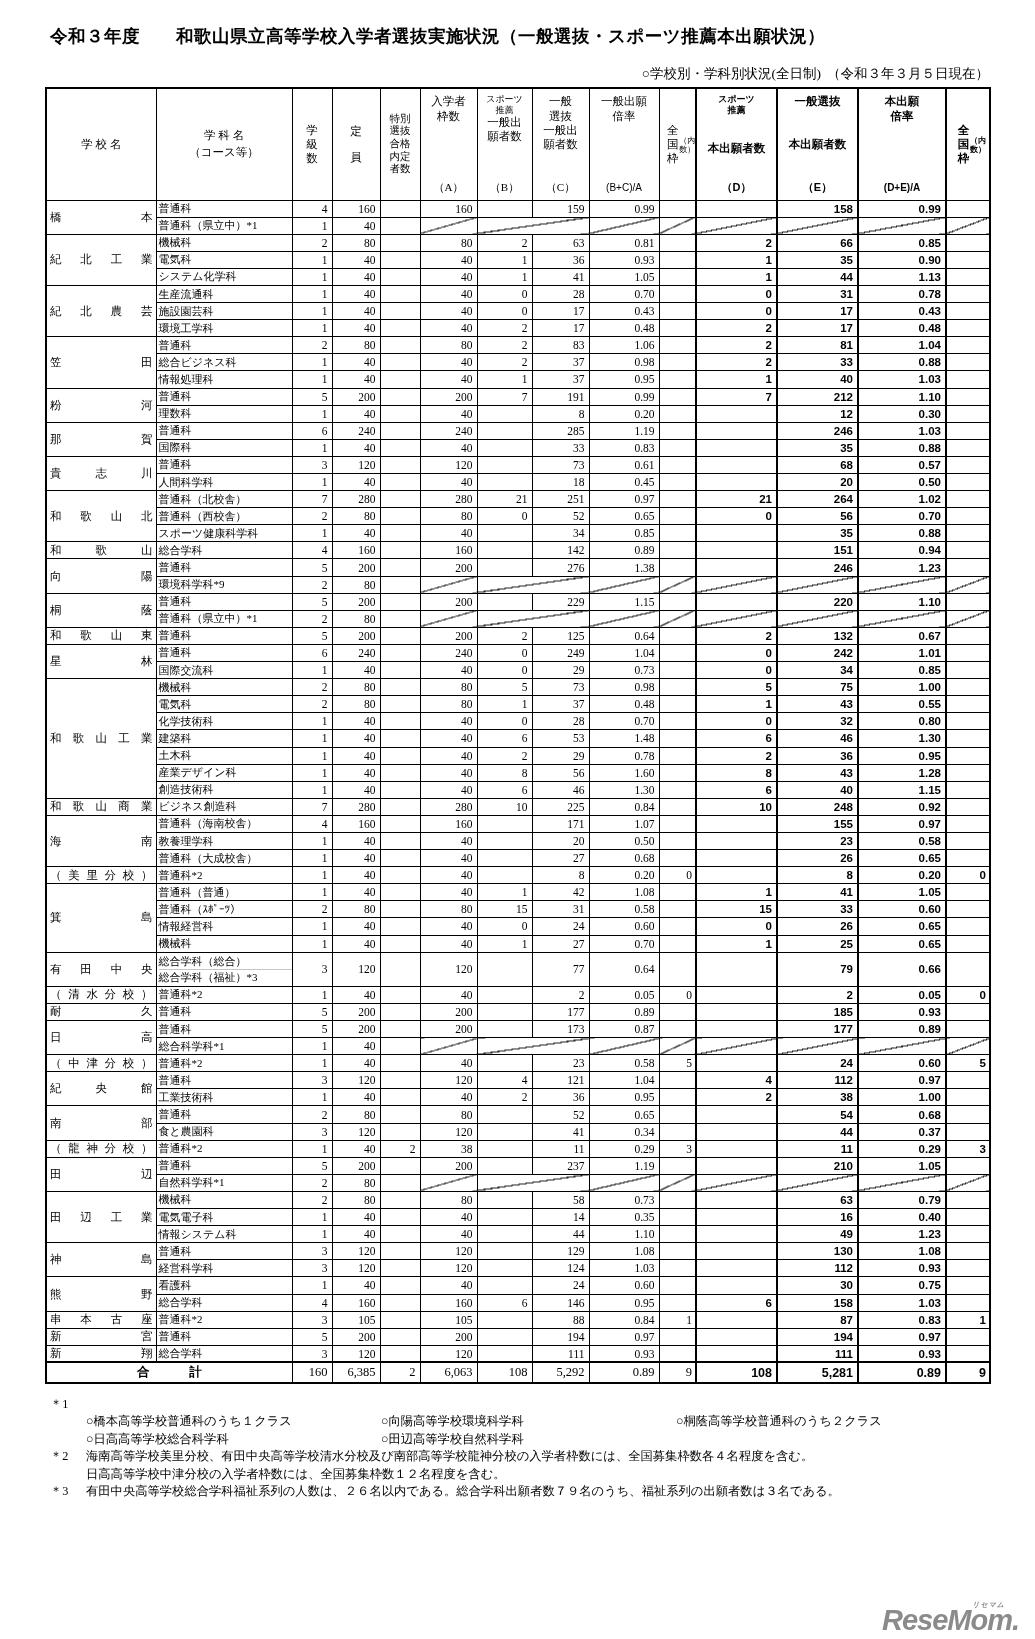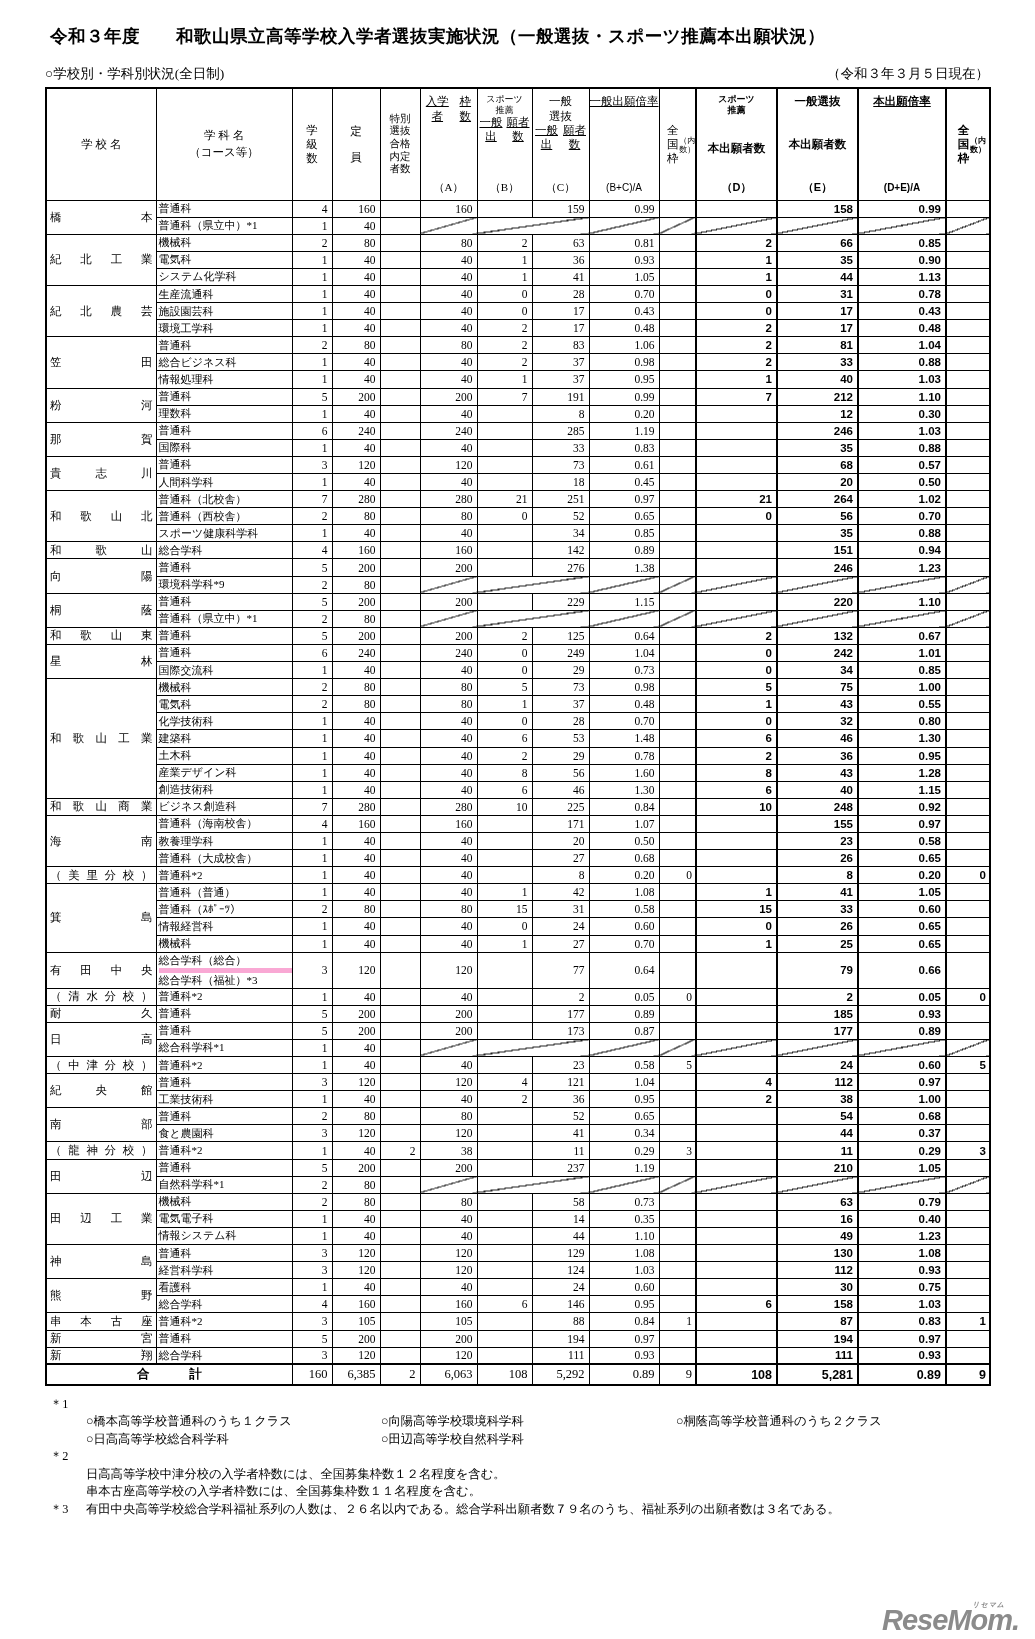--- a/index.html
+++ b/index.html
@@ -2,52 +2,52 @@
 <html lang="ja"><head>
 <meta charset="utf-8">
 <style>
   html,body{margin:0;padding:0;background:#fff;}
   .page{position:relative;width:1035px;height:1639px;background:#fff;overflow:hidden;
         font-family:"Liberation Serif","DejaVu Serif",serif;color:#000;margin-top:12px;}
   .title{position:absolute;left:50px;top:12px;
          font-family:"Liberation Sans","DejaVu Sans",sans-serif;
          font-weight:bold;font-size:17.5px;letter-spacing:.5px;white-space:nowrap;}
   .subrow{position:absolute;left:45px;top:53px;width:944px;display:flex;
-          justify-content:space-between;font-size:13.5px;}
+          justify-content:flex-end;font-size:13.5px;gap:6px;}
   table{position:absolute;left:45px;top:75px;width:944px;border-collapse:collapse;
         table-layout:fixed;border:2px solid #000;background:#fff;}
   th,td{border:1px solid #000;padding:0;overflow:hidden;vertical-align:middle;
         font-size:11.5px;box-sizing:border-box;}
   thead tr{height:112px;}
   th{font-weight:normal;background:#fff;}
   tbody tr{height:17.1px;}
   tbody tr.tall{height:34.2px;}
   tr.total{height:21px;}
   tr.total td{border-top:2px solid #000;font-size:12.5px;}
   tr.gs td{border-top:1.5px solid #000;}
   tr.inner td{border-top:1px solid #9a9a9a;}
   td.num{text-align:right;padding-right:4px;white-space:nowrap;}
   td.zc{padding-right:3px;}
   td.dept{text-align:left;padding-left:2px;font-size:11px;white-space:nowrap;}
-  td.dept .d2{border-top:5px solid #f9a8d4;}
+  td.dept .d2{border-top:1px solid #f9a8d4;}
   td.school{padding:0 3px;}
   td.school .sp{display:flex;justify-content:space-between;align-items:center;}
   .sp2{display:flex;justify-content:space-around;padding:0 70px;font-weight:bold;}
   .bb{font-family:"Liberation Sans","DejaVu Sans",sans-serif;font-weight:bold;
       border-left:2px solid #000 !important;}
   th.bb{font-weight:bold;}
   td.slash{background-image:linear-gradient(to bottom right,
       transparent calc(50% - .6px),#222 calc(50% - .6px),
       #222 calc(50% + .6px),transparent calc(50% + .6px));}
   
   .hv{display:flex;flex-direction:column;justify-content:space-between;align-items:center;
       height:106px;padding:3px 0;box-sizing:border-box;line-height:1.25;}
   .hvc{display:flex;flex-direction:row;justify-content:center;align-items:center;
       height:106px;line-height:1.2;}
-  .hm{display:flex;flex-direction:row;justify-content:center;flex:1;text-decoration:underline;}
+  .hm{display:flex;flex-direction:column;flex:1;}
   .hs{font-size:9px;line-height:1.15;}
   .hl{font-size:11px;}
   .sm2{font-size:10px;font-family:"Liberation Sans","DejaVu Sans",sans-serif;text-align:right;}
   .cs1{display:inline-block;width:1.15em;word-break:break-all;line-height:1.25;text-align:center;}
   .cs2{display:inline-block;width:2.2em;word-break:break-all;line-height:1.2;
        text-align:center;font-size:10.5px;}
   .gap2{line-height:2.3;}
   .tiny{font-size:8px;line-height:1.1;margin-top:4px;}
   .hd2{text-align:center;line-height:1.5;}
   
@@ -1458,28 +1458,25 @@
         <span class="fi">○向陽高等学校環境科学科</span>
         <span class="fi">○桐蔭高等学校普通科のうち２クラス</span>
       </div>
       <div class="fl">
         <span class="fm"></span>
         <span class="fi">○日高高等学校総合科学科</span>
         <span class="fi">○田辺高等学校自然科学科</span>
       </div>
       <div class="fl">
         <span class="fm">＊2</span>
+        <span>海南高等学校美里分校、有田中央高等学校清水分校及び南部高等学校龍神分校の入学者枠数には、全国募集枠数各４名程度を含む。</span>
       </div>
       <div class="fl">
         <span class="fm"></span>
         <span>日高高等学校中津分校の入学者枠数には、全国募集枠数１２名程度を含む。</span>
-      </div>
-      <div class="fl">
-        <span class="fm"></span>
-        <span>串本古座高等学校の入学者枠数には、全国募集枠数１１名程度を含む。</span>
       </div>
       <div class="fl">
         <span class="fm">＊3</span>
         <span>有田中央高等学校総合学科福祉系列の人数は、２６名以内である。総合学科出願者数７９名のうち、福祉系列の出願者数は３名である。</span>
       </div>
     </div>
 
   <div class="logo" style="color: rgb(139, 139, 139);">
     <span class="word"><span class="ruby">リセマム</span><span>ReseMom</span><span>.</span></span>
   </div>

